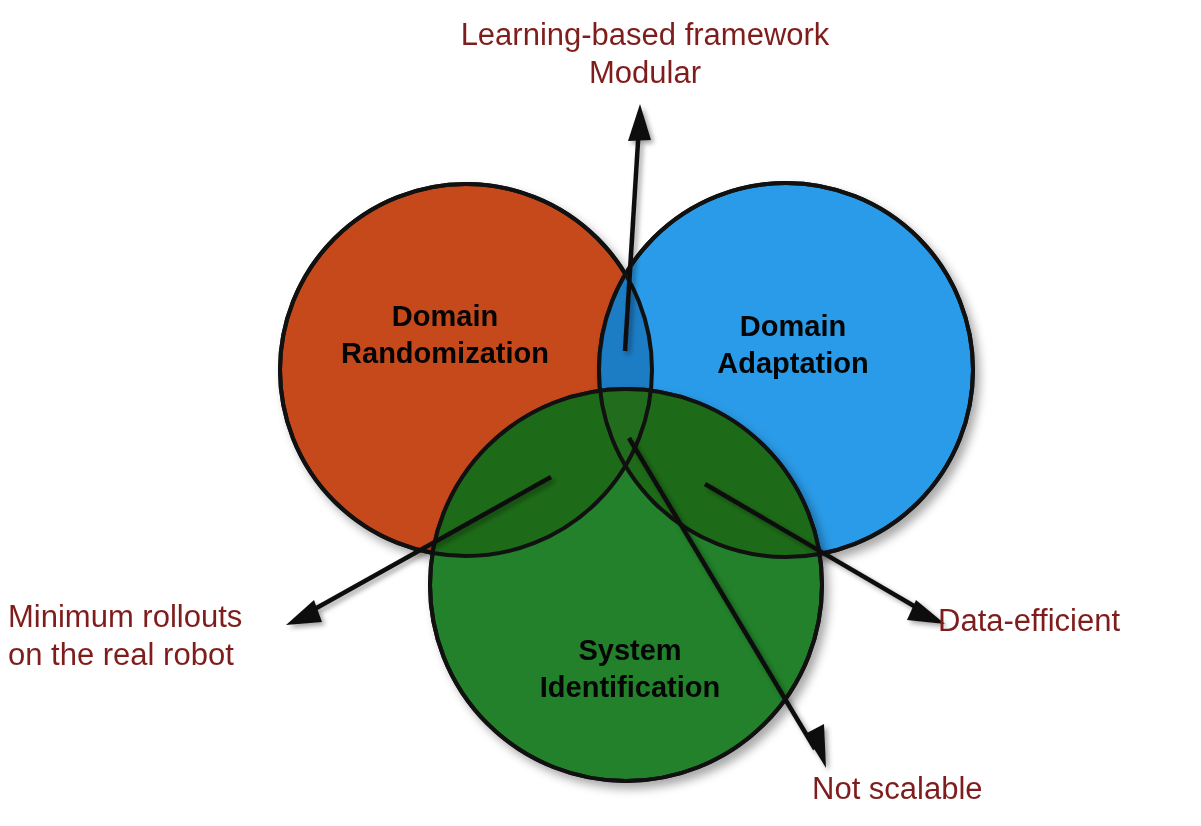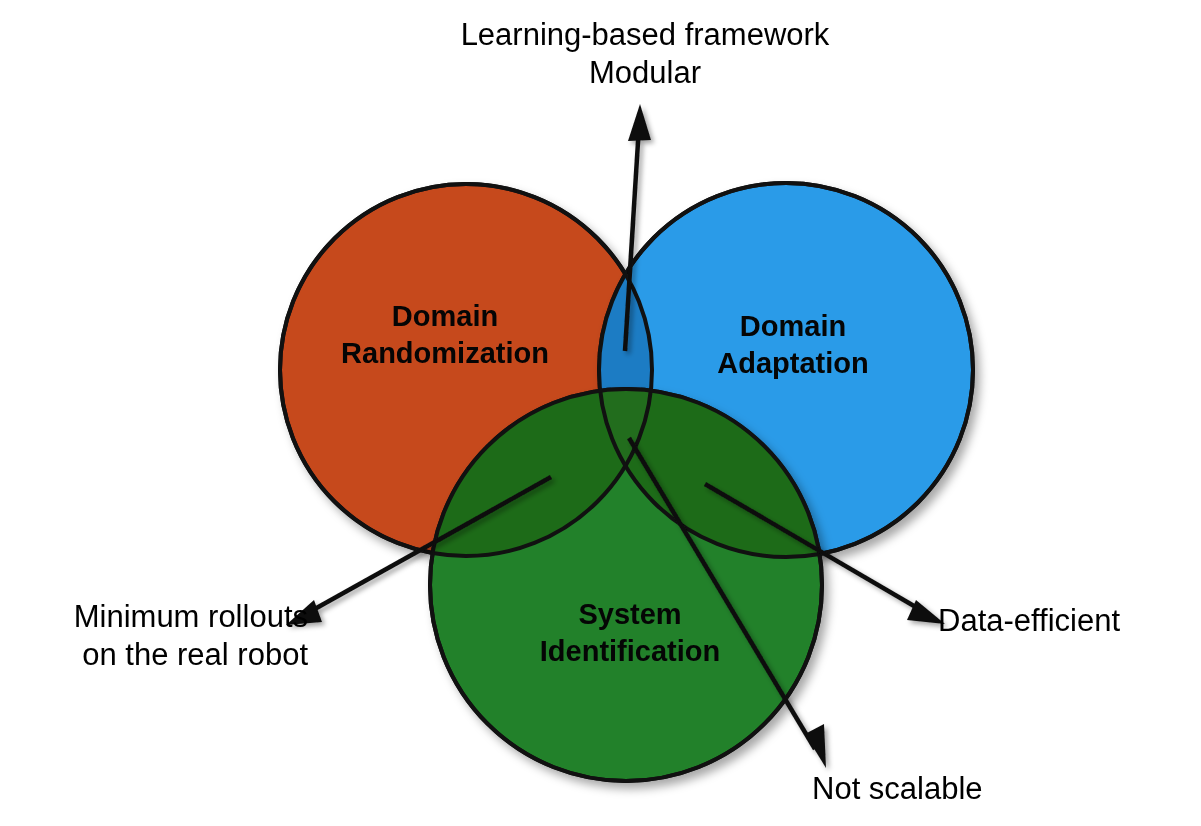--- a/index.html
+++ b/index.html
@@ -24,21 +24,21 @@
     left: 0;
     top: 0;
     width: 1201px;
     height: 826px;
   }
   .outer-label {
     position: absolute;
     font-family: "Liberation Sans", sans-serif;
     font-size: 31px;
     font-weight: 400;
-    color: #000000;
+    color: #7f1d1d;
     line-height: 1.22;
     white-space: pre-line;
   }
   .circle-label {
     position: absolute;
     font-family: "Liberation Sans", sans-serif;
     font-size: 29px;
     font-weight: bold;
     color: #050505;
     line-height: 1.28;
@@ -48,21 +48,21 @@
   #label-top {
     left: 400px;
     top: 16px;
     width: 490px;
     text-align: center;
   }
   #label-bottomleft {
     left: 8px;
     top: 598px;
     width: 300px;
-    text-align: right;
+    text-align: left;
   }
   #label-right {
     left: 938px;
     top: 602px;
     width: 250px;
     text-align: left;
   }
   #label-bottomright {
     left: 812px;
     top: 770px;
@@ -74,21 +74,21 @@
     top: 298px;
     width: 290px;
   }
   #label-da {
     left: 648px;
     top: 308px;
     width: 290px;
   }
   #label-si {
     left: 490px;
-    top: 596px;
+    top: 632px;
     width: 280px;
   }
 </style>
 </head>
 <body>
 
 <div id="diagram-root">
 
   <svg id="venn-svg" viewBox="0 0 1201 826">
     <defs>

